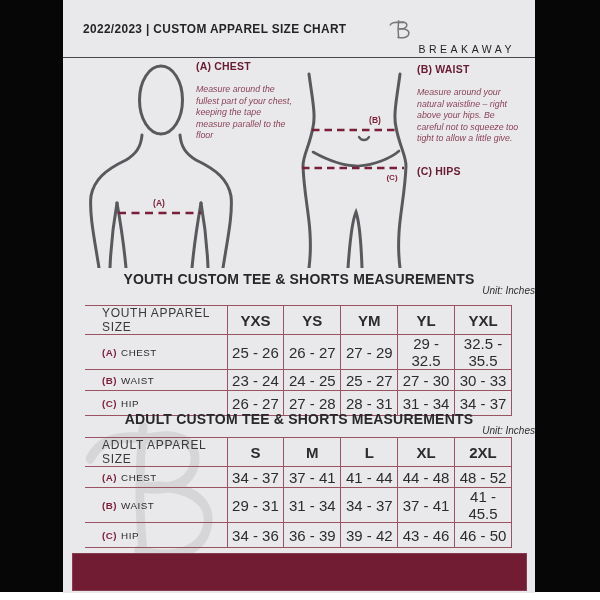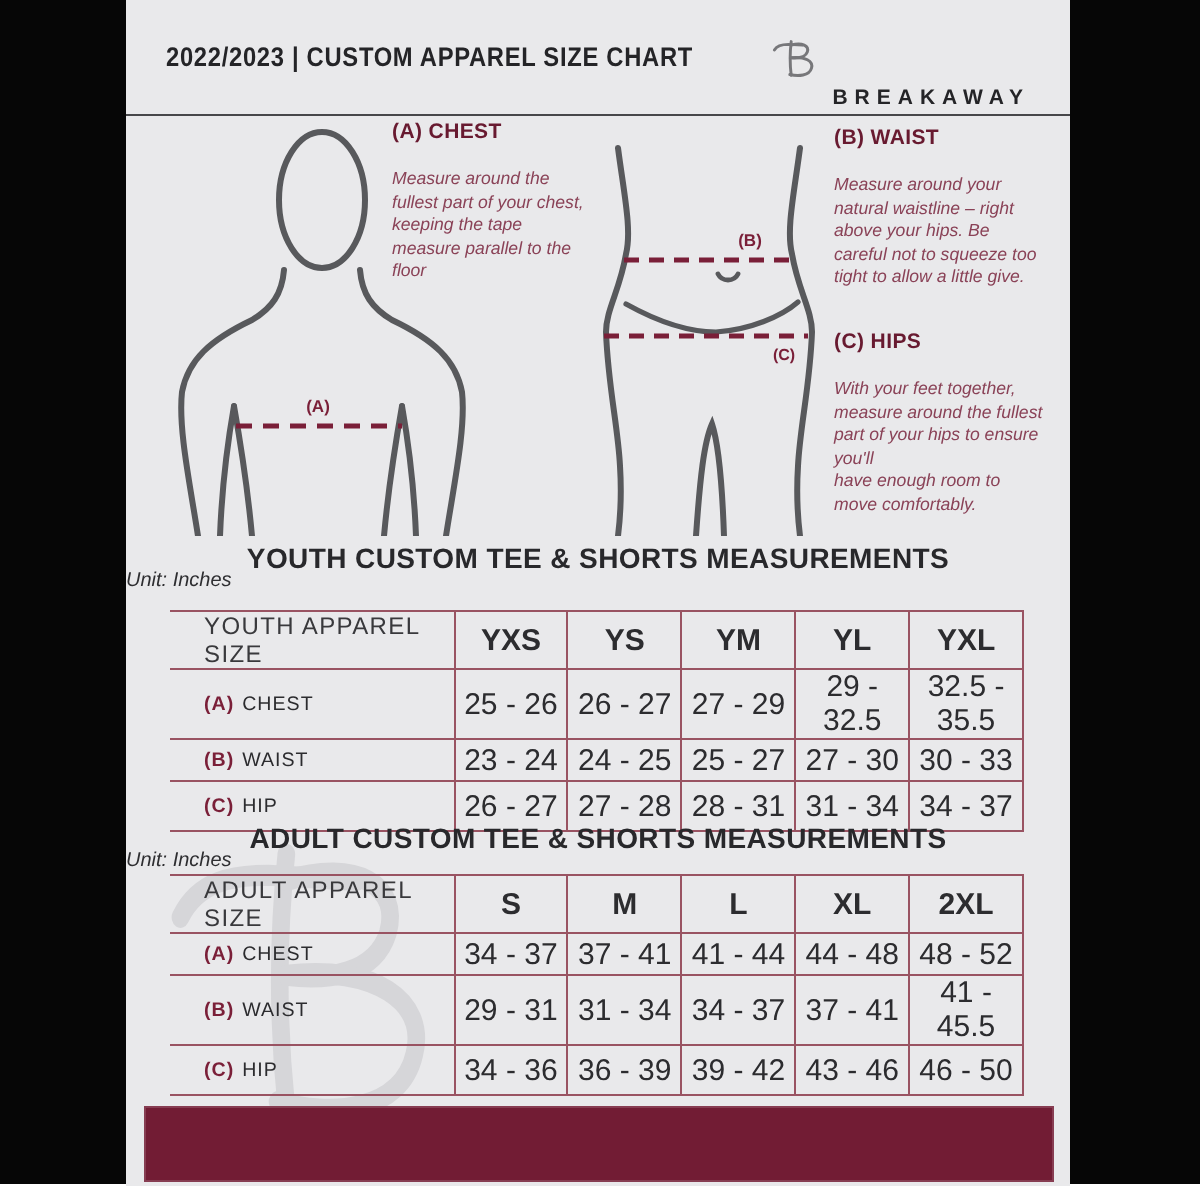--- a/index.html
+++ b/index.html
@@ -9,39 +9,39 @@
   .side-bar.left{left:0;width:63px;}
   .side-bar.right{left:535px;width:65px;}
   .flyer{position:absolute;left:63px;top:0;width:472px;height:593px;background:#e9e9eb;overflow:hidden;}
 
   
   .flyer-header{position:absolute;left:0;top:0;width:100%;height:58px;border-bottom:1.5px solid #47474a;
     display:flex;align-items:center;justify-content:space-between;padding:0 20px;box-sizing:border-box;z-index:3;}
   .header-title{font-weight:bold;font-size:13.5px;color:#242427;letter-spacing:0.4px;white-space:nowrap;
     transform:scaleX(0.88);transform-origin:left center;}
   .brand{display:flex;align-items:center;gap:7px;}
-  .brand-name{font-weight:bold;font-size:10.5px;letter-spacing:3.5px;color:#242427;margin-top:40px;}
+  .brand-name{font-weight:normal;font-size:10.5px;letter-spacing:3.5px;color:#242427;margin-top:40px;}
 
   
   .note{position:absolute;z-index:2;}
   .note-heading{font-size:10.5px;font-weight:bold;color:#681a30;letter-spacing:0.2px;}
   .note-body{margin-top:12px;font-size:8.8px;font-style:italic;color:#8a4257;line-height:11.5px;}
   .chest-note{left:133px;top:60px;width:99px;}
   .waist-note{left:354px;top:63px;width:103px;}
   .hips-note{left:354px;top:165px;width:107px;}
 
   .figure{position:absolute;z-index:1;}
   .figure.upper{left:20px;top:62px;}
   .figure.lower{left:232px;top:63px;}
   .figure path,.figure ellipse,.figure line{fill:none;}
 
   
   .sec-title{position:absolute;left:0;width:100%;text-align:center;font-weight:bold;font-size:14px;
     color:#28282b;letter-spacing:0.2px;z-index:2;}
-  .sec-unit{position:absolute;left:0;width:100%;text-align:left;font-style:italic;font-size:10px;
+  .sec-unit{position:absolute;left:0;width:100%;text-align:right;font-style:italic;font-size:10px;
     color:#2e2e31;z-index:2;}
   .youth-title{top:271px;}.youth-unit{top:285px;}
   .adult-title{top:411px;}.adult-unit{top:425px;}
 
   
   .size-table{position:absolute;left:22px;width:427px;border-collapse:collapse;table-layout:fixed;z-index:2;}
   .youth-table{top:305px;}
   .adult-table{top:437px;}
   .size-table col.label-col{width:142px;}
   .size-table th,.size-table td{padding:0;}
@@ -124,24 +124,20 @@
     <div class="note chest-note">
       <div class="note-heading">(A) CHEST</div>
       <div class="note-body">Measure around the fullest part of your chest, keeping the tape measure parallel to the floor</div>
     </div>
     <div class="note waist-note">
       <div class="note-heading">(B) WAIST</div>
       <div class="note-body">Measure around your natural waistline – right above your hips. Be careful not to squeeze too tight to allow a little give.</div>
     </div>
     <div class="note hips-note">
       <div class="note-heading">(C) HIPS</div>
-      <div class="note-body">
-        <span style="display:block;">With your feet together, measure around the fullest part of your hips to ensure you'll</span>
-        <span style="display:block;">have enough room to move comfortably.</span>
-      </div>
     </div>
 
     <div class="sec-title youth-title">YOUTH CUSTOM TEE &amp; SHORTS MEASUREMENTS</div>
     <div class="sec-unit youth-unit">Unit: Inches</div>
     <table class="size-table youth-table">
       <colgroup>
           <col class="label-col">
           <col>
           <col>
           <col>

